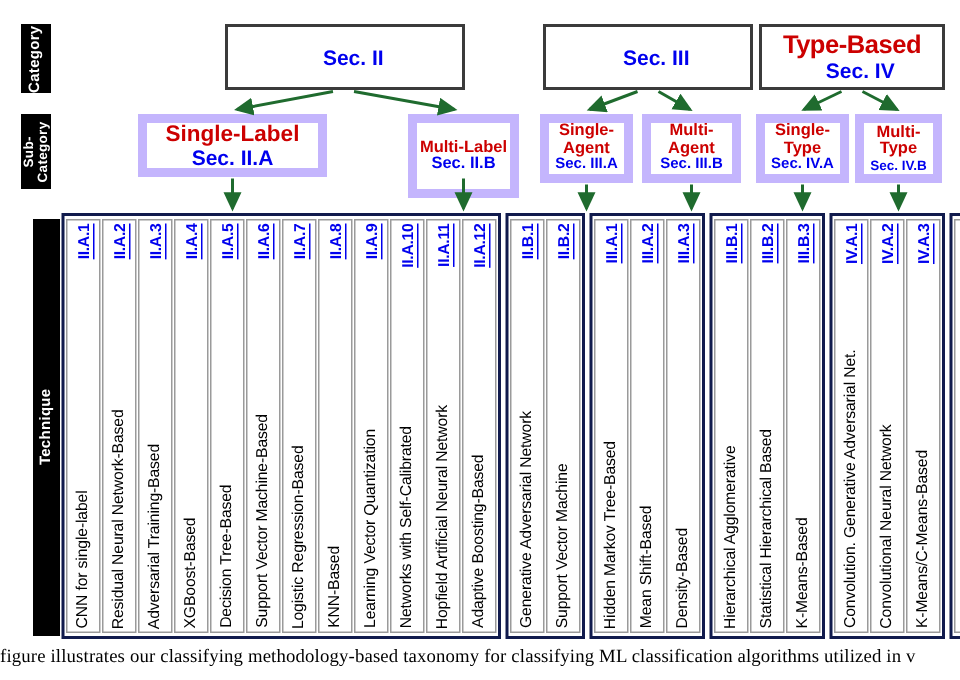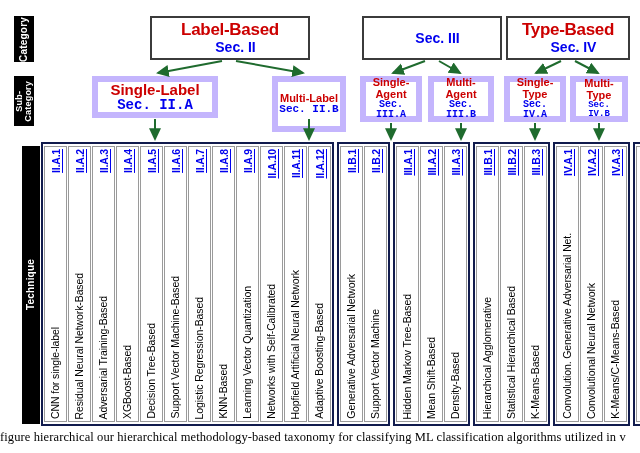--- a/index.html
+++ b/index.html
@@ -41,21 +41,21 @@
   #cat-type-based{left:506px;top:16px;width:124px;height:44px;}
 
   
   .subbox{
     position:absolute;background:#fff;border:6px solid #c4b5fd;
     box-sizing:border-box;text-align:center;
     display:flex;flex-direction:column;align-items:center;justify-content:center;
     line-height:1.04;padding:1px 1px;
   }
   .subbox .s1{color:#cc0000;font-weight:bold;}
-  .subbox .s2{color:#0000ee;font-weight:bold;font-family:Liberation Mono, monospace;}
+  .subbox .s2{color:#0000ee;font-weight:bold;}
 
   #sub-single-label{left:92px;top:76px;width:126px;height:42px;}
   #sub-single-label .s1{font-size:15px;}
   #sub-single-label .s2{font-size:14px;}
 
   #sub-multi-label{left:272px;top:76px;width:74px;height:56px;}
   #sub-multi-label .s1{font-size:11px;}
   #sub-multi-label .s2{font-size:11px;}
 
   #sub-single-agent{left:360px;top:76px;width:62px;height:46px;}
@@ -131,21 +131,20 @@
     <span>Category</span>
   </div>
   <div class="sidelabel" id="subcat-label">
     <span>Sub-<br>Category</span>
   </div>
   <div class="sidelabel" id="tech-label">
     <span>Technique</span>
   </div>
 
   <div class="catbox" id="cat-label-based">
-    <div class="t1">Label-Based</div>
     <div class="t2">Sec. II</div>
   </div>
   <div class="catbox" id="cat-agent-based">
     <div class="t2">Sec. III</div>
   </div>
   <div class="catbox" id="cat-type-based">
     <div class="t1">Type-Based</div>
     <div class="t2">Sec. IV</div>
   </div>
 
@@ -301,15 +300,15 @@
         <div class="tcol">
           <div class="sec">IV.A.3</div>
           <div class="name">K-Means/C-Means-Based</div>
         </div>
       </div>
       <div class="tgroup">
         <div class="tcol"></div>
       </div>
     </div>
 
-  <div id="caption">figure hierarchical our hierarchical methodology-based taxonomy for classifying ML classification algorithms utilized in v</div>
+  <div id="caption">figure illustrates our classifying methodology-based taxonomy for classifying ML classification algorithms utilized in v</div>
 
 </div>
 
 </body></html>

